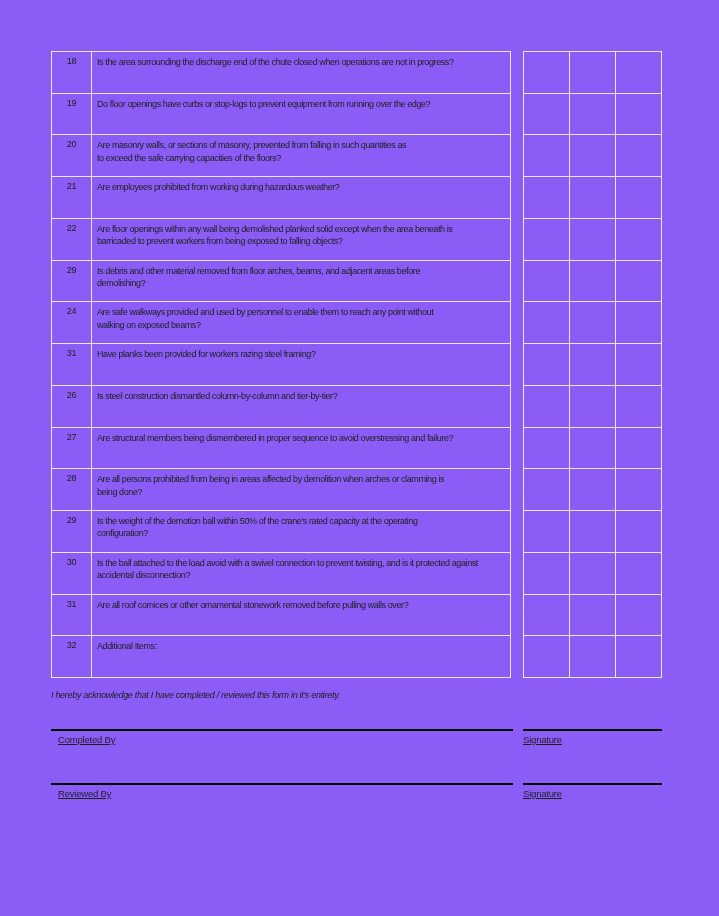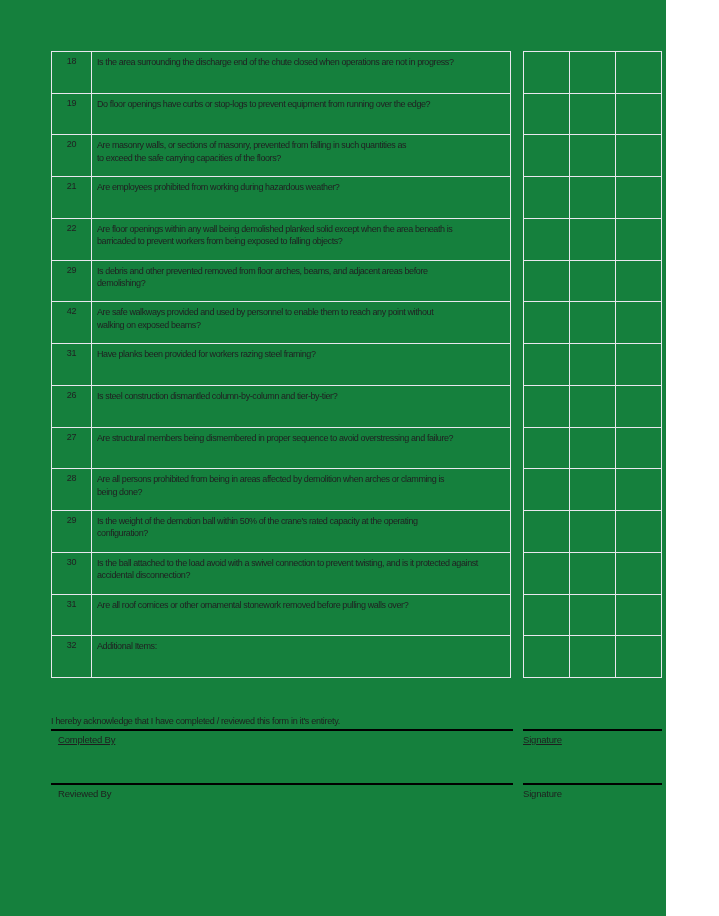--- a/index.html
+++ b/index.html
@@ -1,20 +1,20 @@
 <!DOCTYPE html>
 <html><head>
 <meta charset="utf-8">
 <style>
   html, body { margin: 0; padding: 0; background: #ffffff; }
   .page {
     position: relative;
-    width: 666px;
+    width: 719px;
     height: 916px;
-    background: #15803d;
+    background: #8b5cf6;
     font-family: "Liberation Sans", sans-serif;
     color: #202122;
     overflow: hidden;
   }
   
   .qgrid {
     position: absolute;
     left: 51px; top: 51px;
     width: 460px; height: 627px;
     display: grid;
@@ -65,45 +65,45 @@
   }
   .acell {
     border-right: 1px solid #e8e8ef;
     border-bottom: 1px solid #e8e8ef;
     box-sizing: border-box;
   }
   
   .ack {
     position: absolute;
     left: 51px; top: 690px;
+    font-style: italic;
     font-size: 9px;
     letter-spacing: -0.3px;
     color: #1f1f1f;
-    margin-top: 26px;
   }
   
   .sig-line {
     position: absolute;
     height: 2px;
     background: #000000;
   }
   .line-left  { left: 51px;  width: 462px; }
   .line-right { left: 523px; width: 139px; }
   .row1 { top: 729px; }
   .row2 { top: 783px; }
   .sig-label {
     position: absolute;
     font-size: 9.5px;
     letter-spacing: -0.2px;
     color: #1f1f1f;
   }
   .label-left  { left: 58px; }
   .label-right { left: 523px; width: 139px; }
   .lrow1 { top: 734px; text-decoration: underline; }
-  .lrow2 { top: 788px; }
+  .lrow2 { top: 788px; text-decoration: underline; }
 </style>
 </head>
 <body>
 
 <div class="page">
 
   <div class="qgrid">
       <div class="qrow">
         <div class="num">18</div>
         <div class="qtext">Is the area surrounding the discharge end of the chute closed when operations are not in progress?</div>
@@ -121,25 +121,25 @@
         <div class="num">21</div>
         <div class="qtext">Are employees prohibited from working during hazardous weather?</div>
       </div>
       <div class="qrow">
         <div class="num">22</div>
         <div class="qtext">Are floor openings within any wall being demolished planked solid except when the area beneath is
 barricaded to prevent workers from being exposed to falling objects?</div>
       </div>
       <div class="qrow">
         <div class="num">29</div>
-        <div class="qtext">Is debris and other prevented removed from floor arches, beams, and adjacent areas before
+        <div class="qtext">Is debris and other material removed from floor arches, beams, and adjacent areas before
 demolishing?</div>
       </div>
       <div class="qrow">
-        <div class="num">42</div>
+        <div class="num">24</div>
         <div class="qtext">Are safe walkways provided and used by personnel to enable them to reach any point without
 walking on exposed beams?</div>
       </div>
       <div class="qrow">
         <div class="num">31</div>
         <div class="qtext">Have planks been provided for workers razing steel framing?</div>
       </div>
       <div class="qrow">
         <div class="num">26</div>
         <div class="qtext">Is steel construction dismantled column-by-column and tier-by-tier?</div>

